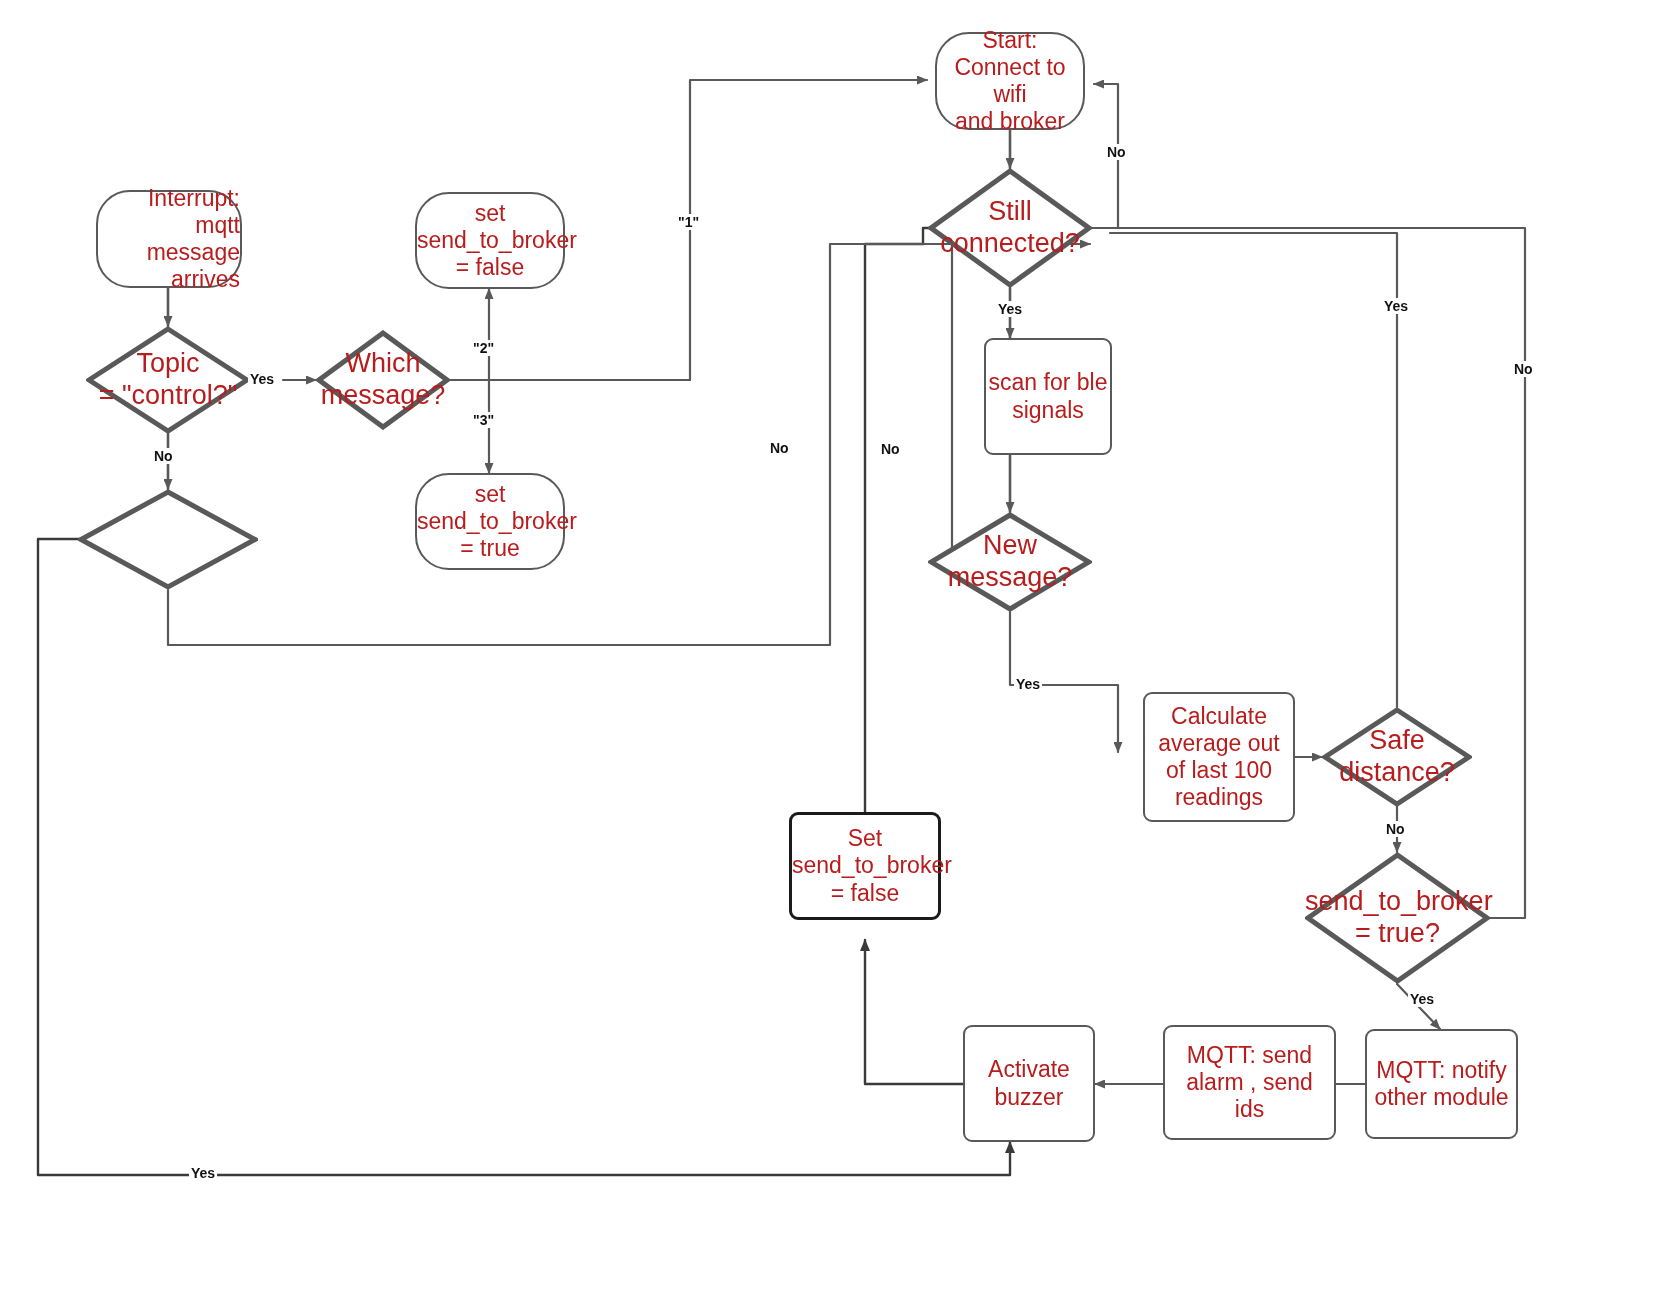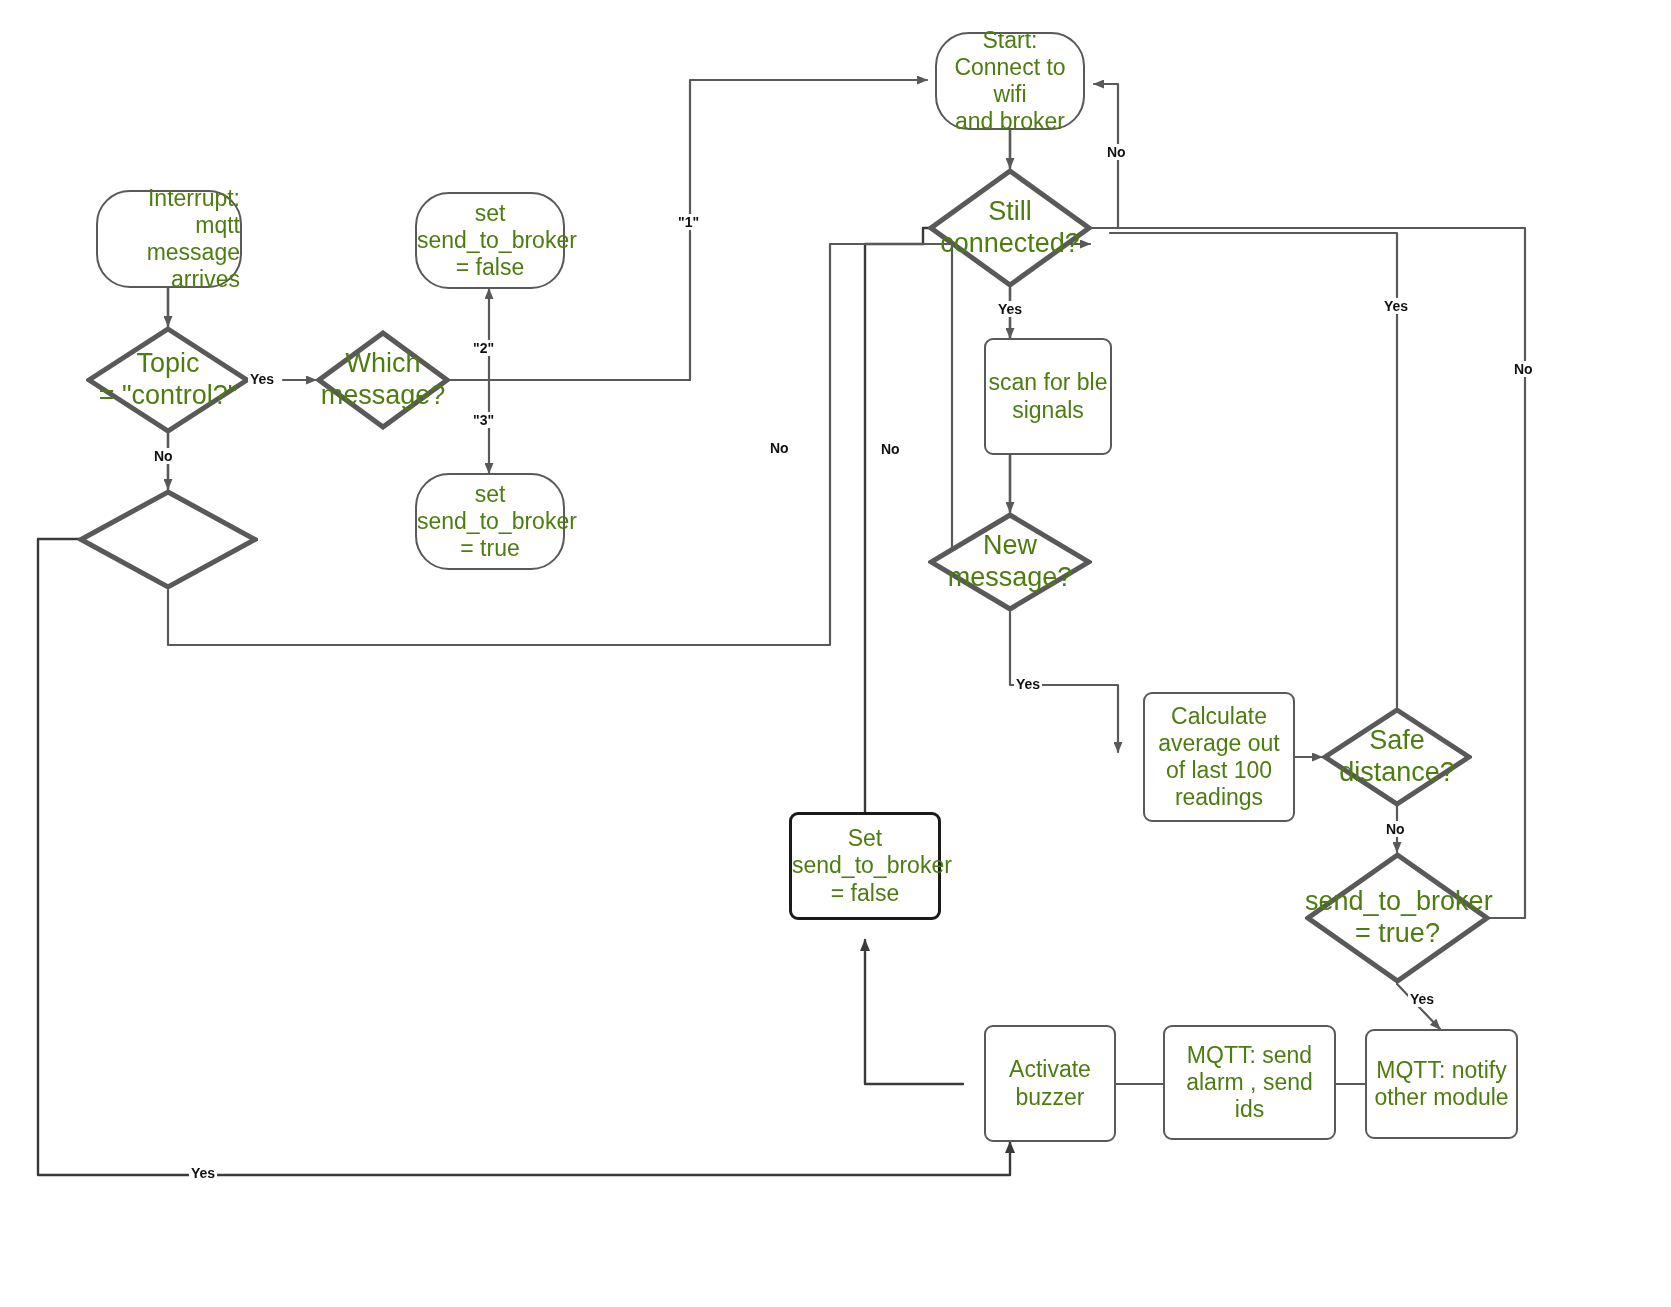--- a/index.html
+++ b/index.html
@@ -1,19 +1,19 @@
 <!DOCTYPE html>
 <html><head>
 <meta charset="utf-8">
 <style>
   html,body{margin:0;padding:0;background:#ffffff;}
   body{font-family:"Liberation Sans","DejaVu Sans",sans-serif;}
   #stage{position:relative;width:1671px;height:1307px;background:#ffffff;overflow:hidden;}
   svg.edges{position:absolute;left:0;top:0;width:1671px;height:1307px;}
-  .node{position:absolute;box-sizing:border-box;display:flex;align-items:center;justify-content:center;text-align:center;background:#ffffff;color:#4d7c0f;}
+  .node{position:absolute;box-sizing:border-box;display:flex;align-items:center;justify-content:center;text-align:center;background:#ffffff;color:#b91c1c;}
   .node .txt{display:block;width:100%;line-height:1.18;white-space:pre-line;}
   .rect{border:2.5px solid #595959;border-radius:9px;font-size:23px;}
   .rect.bold{border:3px solid #1b1b1b;border-radius:9px;}
   .stadium{border:2.5px solid #595959;border-radius:34px;font-size:23px;}
   .diamond{background:transparent;border:none;font-size:27px;}
   .diamond .dshape{position:absolute;left:0;top:0;width:100%;height:100%;}
   .diamond .txt{position:relative;z-index:2;}
   .elabel{position:absolute;font-size:14px;font-weight:bold;color:#111;background:#fff;padding:0 2px;white-space:nowrap;text-align:center;}
 </style>
 </head>
@@ -141,21 +141,21 @@
     <span class="txt">MQTT: notify
 other module</span>
   </div>
 
   <div class="node rect" style="left:1163px;top:1025px;width:173px;height:115px;">
     <span class="txt">MQTT: send
 alarm , send
 ids</span>
   </div>
 
-  <div class="node rect" style="left:984px;top:1025px;width:132px;height:117px;">
+  <div class="node rect" style="left:963px;top:1025px;width:132px;height:117px;">
     <span class="txt">Activate
 buzzer</span>
   </div>
 
   <div class="node rect bold" style="left:789px;top:812px;width:152px;height:108px;">
     <span class="txt">Set
 send_to_broker
 = false</span>
   </div>
 

